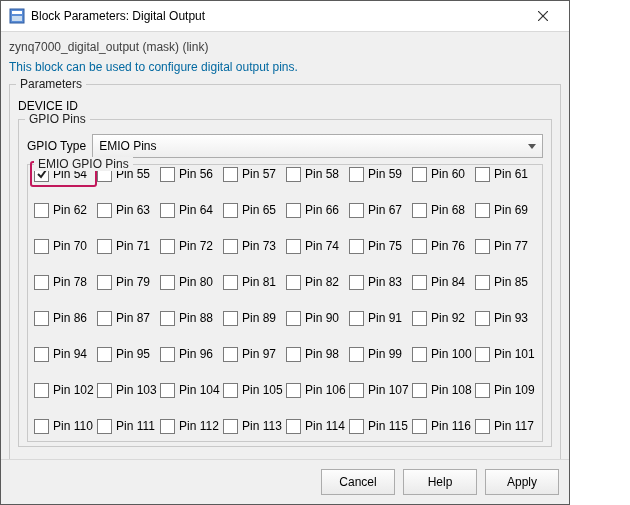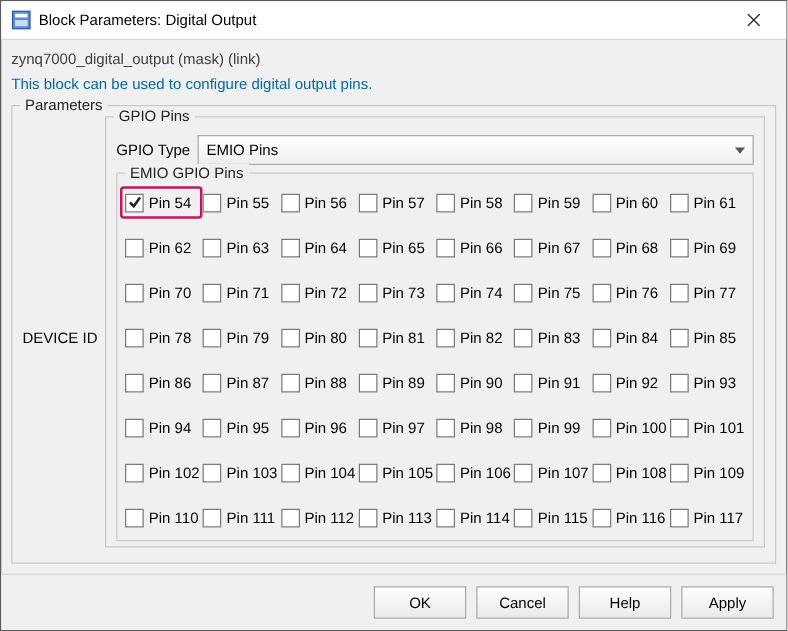--- a/index.html
+++ b/index.html
@@ -1,32 +1,32 @@
 <!DOCTYPE html>
 <html><head>
 <meta charset="utf-8">
 <style>
   html,body{margin:0;padding:0;font-family:"Segoe UI",Tahoma,sans-serif;font-size:12px;color:#000;background:#fff}
-  .window{width:630px;height:505px;border:1px solid #5a5a5a;box-sizing:border-box;display:flex;flex-direction:column;background:#f0f0f0}
+  .window{width:570px;height:505px;border:1px solid #5a5a5a;box-sizing:border-box;display:flex;flex-direction:column;background:#f0f0f0}
   .titlebar{height:30px;background:#fff;border-bottom:1px solid #d9d9d9;display:flex;align-items:center;padding:0 6px 0 8px}
   .titlebar .icon{width:16px;height:16px;margin-right:6px;display:inline-block}
   .titlebar .title{flex:1;font-size:12px}
   .titlebar .close{width:40px;height:28px;display:flex;align-items:center;justify-content:center}
   .titlebar .close svg{width:10px;height:10px;stroke:#333;stroke-width:1.2}
   .body{padding:6px 8px 0 8px;flex:1;display:flex;flex-direction:column;overflow:hidden}
   .mask{font-size:12px;color:#404040;margin:2px 0 6px 0}
   .desc{font-size:12px;color:#0369a1;margin-bottom:10px}
   .fieldset{border:1px solid #c9c9c9;margin:0 0 8px 0;padding:8px 8px 4px 8px;position:relative}
   .fieldset .legend{position:absolute;top:-8px;left:6px;background:#f0f0f0;padding:0 4px;font-size:12px;color:#222}
   .row{display:flex;align-items:center;margin:6px 0}
   .row label.lab{white-space:nowrap;margin-right:6px}
   .select{flex:1;height:22px;border:1px solid #acacac;background:linear-gradient(#fff,#eee);display:flex;align-items:center;padding:0 6px;position:relative}
   .select .val{flex:1}
   .select .caret{border-left:4px solid transparent;border-right:4px solid transparent;border-top:5px solid #555}
-  .pins-fieldset{border:1px solid #c9c9c9;padding:14px 6px 6px 6px;position:relative}
+  .pins-fieldset{border:1px solid #c9c9c9;padding:0 6px 6px 6px;position:relative}
   .pins-fieldset .legend{position:absolute;top:-8px;left:6px;background:#f0f0f0;padding:0 4px;font-size:12px}
   .grid{display:grid;grid-template-columns:repeat(8,1fr);gap:18px 2px}
   .pin{display:flex;align-items:center;gap:4px;font-size:12px;height:18px}
   .pin .cb{width:13px;height:13px;border:1px solid #7a7a7a;background:#fff;display:flex;align-items:center;justify-content:center}
   .pin .cb.checked svg{display:block}
   .pin .cb svg{display:none;width:10px;height:10px;stroke:#222;stroke-width:2;fill:none}
   .pin54-hi{border:2px solid #c2185b;border-radius:3px;padding:2px 2px 2px 2px;margin:-4px -2px -4px -4px}
   .footer{height:44px;border-top:1px solid #d9d9d9;display:flex;align-items:center;justify-content:flex-end;gap:8px;padding:0 10px;background:#f0f0f0}
   .btn{min-width:72px;height:24px;border:1px solid #acacac;background:linear-gradient(#fdfdfd,#eaeaea);display:flex;align-items:center;justify-content:center;font-size:12px}
 </style>
@@ -48,21 +48,21 @@
           <line x1="0" y1="0" x2="10" y2="10"></line>
           <line x1="10" y1="0" x2="0" y2="10"></line>
         </svg>
     </div>
   </div>
 
   <div class="body">
     <div class="mask">zynq7000_digital_output (mask) (link)</div>
     <div class="desc">This block can be used to configure digital output pins.</div>
 
-    <div class="fieldset" style="flex:1;display:flex;flex-direction:row">
+    <div class="fieldset" style="flex:1;display:flex;flex-direction:column">
       <span class="legend">Parameters</span>
 
       <div class="row">
         <label class="lab">DEVICE ID</label>
       </div>
 
       <div class="fieldset" style="flex:1;display:flex;flex-direction:column">
         <span class="legend">GPIO Pins</span>
 
         <div class="row">
@@ -336,18 +336,17 @@
                 <span class="cb"></span>
                 <span>Pin 117</span>
               </div>
             </div>
         </div>
       </div>
     </div>
   </div>
 
   <div class="footer">
-    <div class="btn">OK</div>
     <div class="btn">Cancel</div>
     <div class="btn">Help</div>
     <div class="btn">Apply</div>
   </div>
 </div>
 
 </body></html>

